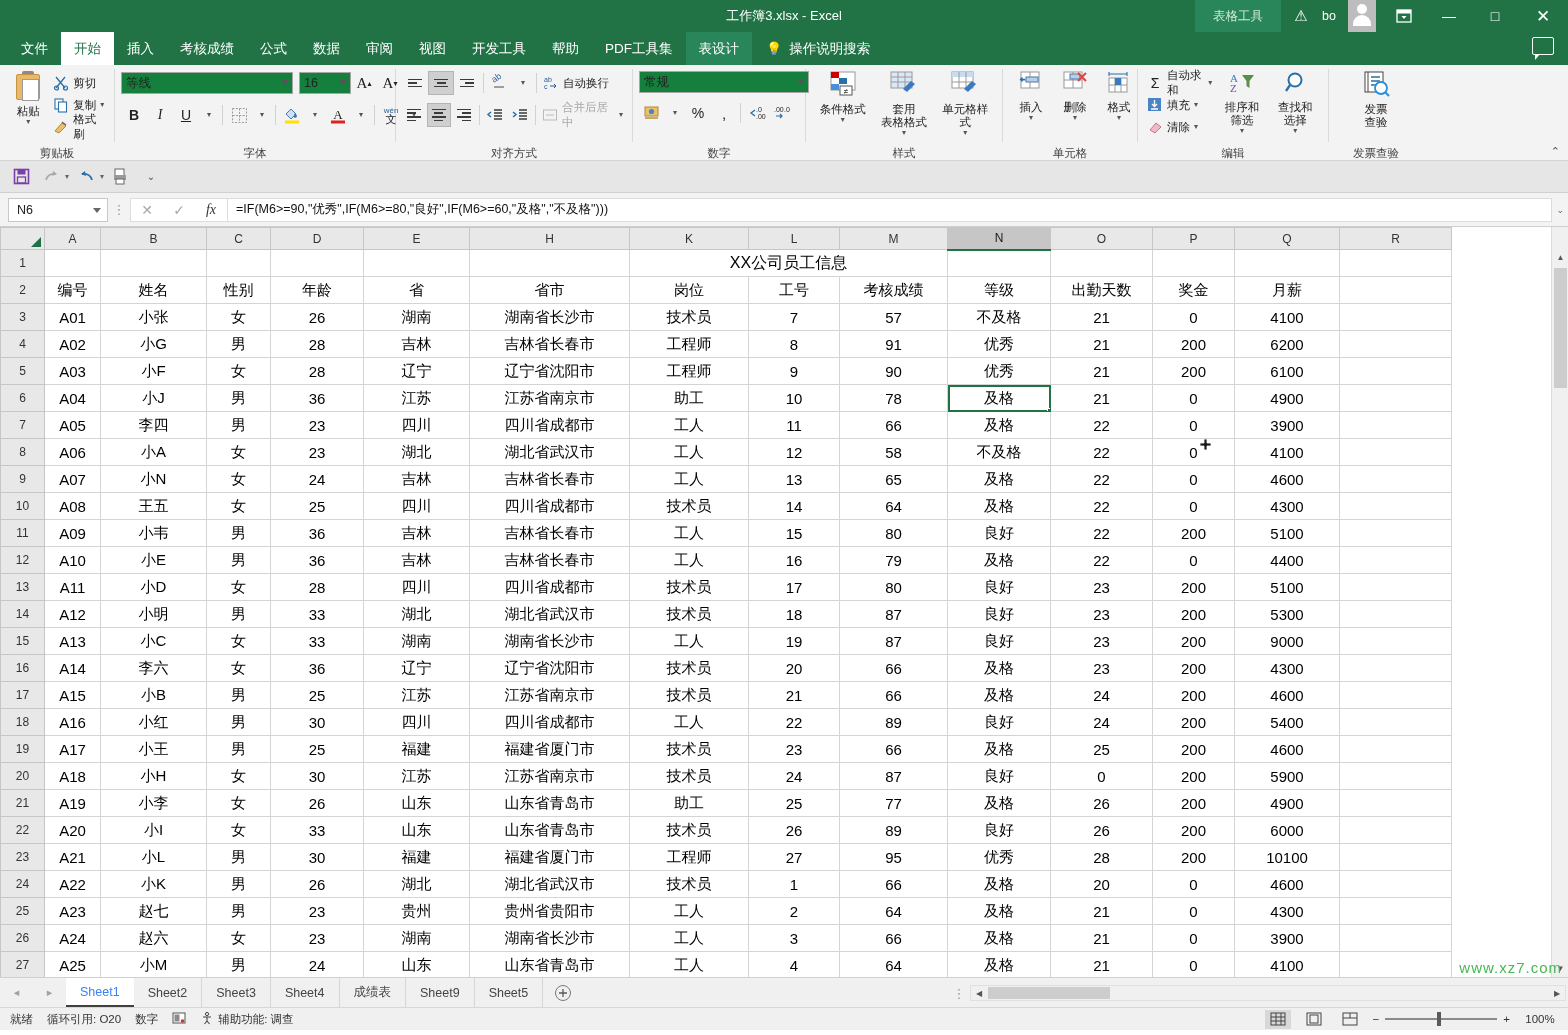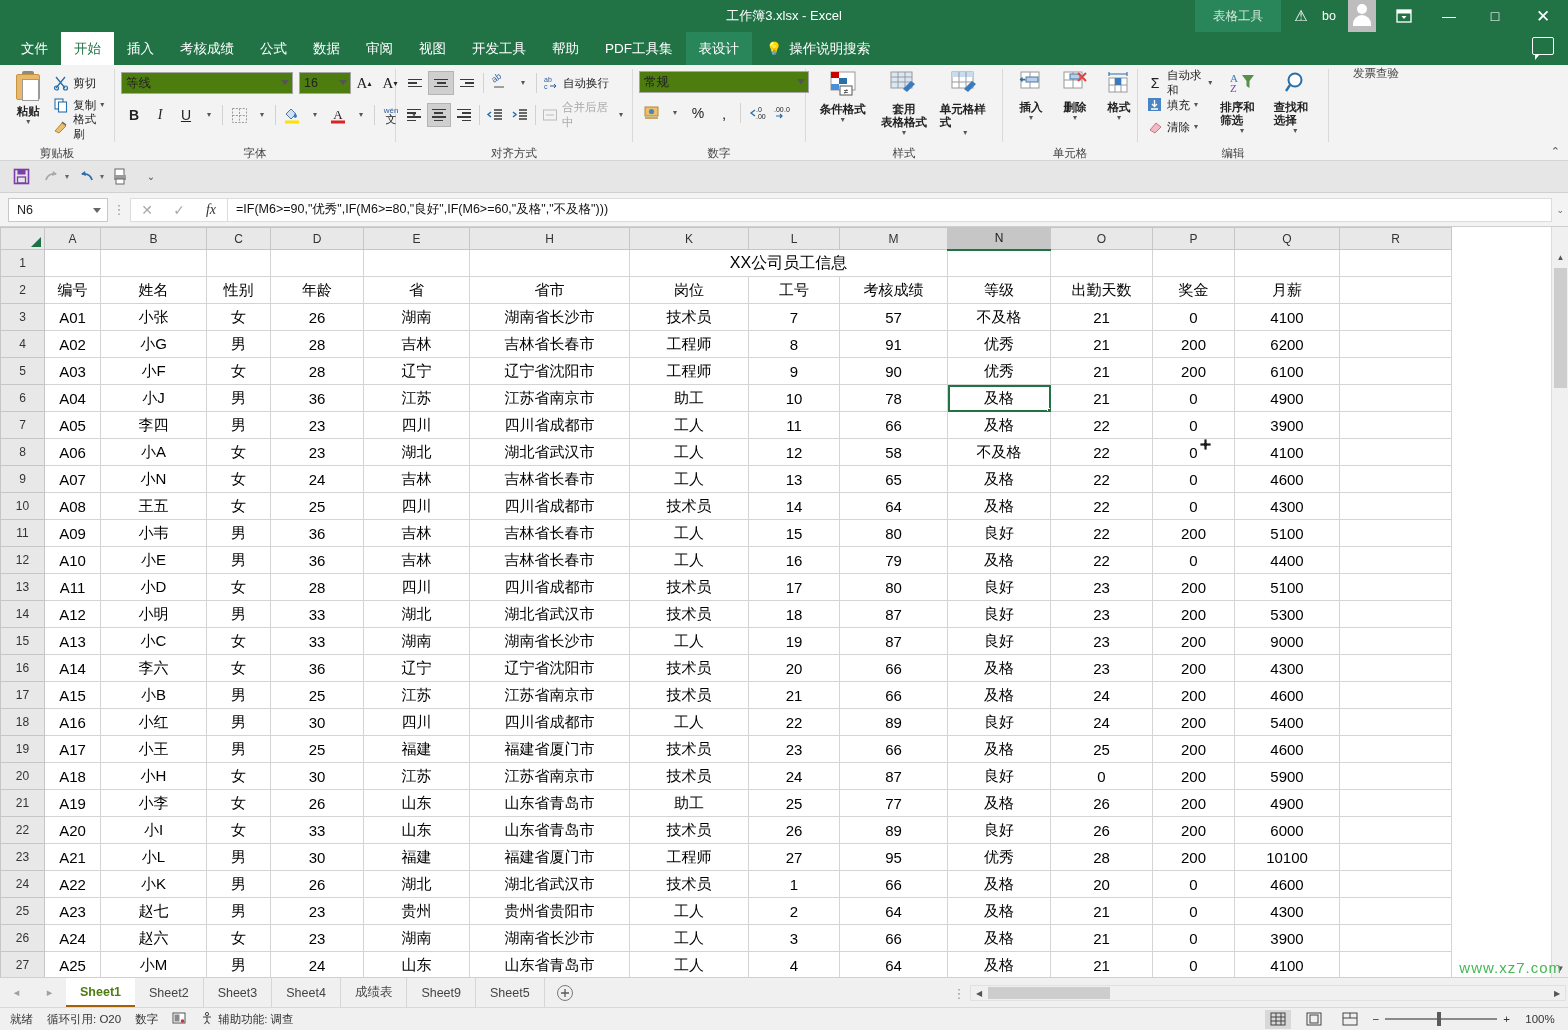--- a/index.html
+++ b/index.html
@@ -76,37 +76,37 @@
   .rgroup-title {
     height: 16px; font-size: 11.5px; color: #444; text-align: center;
     line-height: 16px; position: relative;
   }
   .rgroup-sep { width: 1px; background: #d9d9d9; margin: 4px 0 18px 0; }
 
   .bigbtn {
     display: flex; flex-direction: column; align-items: center;
     font-size: 11.5px; color: #222; padding: 2px 5px; min-width: 44px;
   }
-  .bigbtn .lbl { margin-top: 2px; line-height: 13px; font-weight: bold;}
+  .bigbtn .lbl { margin-top: 2px; text-align:center; line-height: 13px;}
   .caret { font-size: 8px; line-height: 8px; color:#555; }
 
   .smallrow { display:flex; align-items:center; font-size:11.5px; color:#222; height:22px; gap:4px; padding: 0 3px;}
   .icon-sq { width: 16px; height: 16px; display:inline-block; position:relative; flex:none;}
 
   
   .clipbd { width:114px; }
   .paste-ico { width: 30px; height: 32px; position: relative; }
   .paste-ico .clip-top { position:absolute; left:9px; top:0; width:12px; height:5px; background:#8a8a8a; border-radius:2px;}
   .paste-ico .clip-body { position:absolute; left:3px; top:3px; width:24px; height:26px; background:#e8b96a; border:1px solid #c79341; border-radius:2px;}
   .paste-ico .clip-page { position:absolute; left:9px; top:8px; width:17px; height:22px; background:#fff; border:1px solid #9b9b9b;}
 
   
   .fontgrp { width: 280px; }
   .fld {
-    height: 22px; border: 1px solid #a6a6a6; background: #4d7c0f;
+    height: 22px; border: 1px solid #a6a6a6; background: #15803d;
     font-size: 12.5px; display:flex; align-items:center; padding-left:4px;
     position: relative; color:#222;
   }
   .fld .dd { position:absolute; right:3px; top:7px; width:0;height:0;
     border-left:4px solid transparent;border-right:4px solid transparent;border-top:5px solid #555;}
   .fontname { width: 172px; }
   .fontsize { width: 52px; margin-left: 6px; }
   .ribbtn { width: 26px; height: 24px; display:flex; align-items:center; justify-content:center;
             font-size:14px; color:#222; }
   .ribbtn.small { width: 20px; }
@@ -198,21 +198,21 @@
   
   .tabsrow {
     height: 30px; background:#f0f0f0; border-top:1px solid #d0d0d0;
     display:flex; align-items:stretch; position:relative;
   }
   .navarrows { display:flex; align-items:center; width:66px; justify-content:space-around; color:#a0a0a0; font-size:11px;}
   .stab {
     padding: 0 14px; display:flex; align-items:center; font-size:12.5px; color:#444;
     border-right:1px solid #d6d6d6; position:relative;
   }
-  .stab.active { background:#fff; color:#4d7c0f; font-weight:bold; border-bottom:2px solid #a16207; border-right:none;}
+  .stab.active { background:#fff; color:#3b82f6; font-weight:normal; border-bottom:2px solid #404040; border-right:none;}
   .addsheet { width:40px; display:flex;align-items:center;justify-content:center; color:#6b6b6b; font-size:15px;}
   .hsb-area { position:absolute; right:0; top:0; height:30px; width:620px; display:flex; align-items:center; }
   .hsb-dots { width:22px; text-align:center; color:#9a9a9a; font-size:13px; }
   .hsb { flex:1; height:16px; background:#f0f0f0; position:relative; margin-right:2px; border:1px solid #e0e0e0;}
   .hsb .lbtn,.hsb .rbtn{position:absolute;top:0;width:16px;height:14px;display:flex;align-items:center;justify-content:center;font-size:8px;color:#555;}
   .hsb .lbtn{left:0} .hsb .rbtn{right:0}
   .hsb .thumb { position:absolute; left:17px; top:1px; width:122px; height:12px; background:#cdcdcd;}
 
   
   .status {
@@ -688,20 +688,35 @@
         </span>
         <span class="lbl">查找和选择</span>
         <span class="caret">▾</span>
       </div>
     </div>
     <div class="rgroup-title">编辑</div>
   </div>
   <div class="rgroup-sep"></div>
 
   <div class="rgroup fpgrp">
+    <div class="rgroup-body" style="justify-content:center">
+      <div class="bigbtn">
+        <span>
+          <svg width="30" height="28" viewBox="0 0 30 28">
+              <rect x="4" y="1" width="18" height="20" fill="#fff" stroke="#444"></rect>
+              <line x1="7" y1="1" x2="7" y2="21" stroke="#444"></line>
+              <path d="M10 6 h9 M10 10 h9 M10 14 h6" stroke="#2a6fa8" stroke-width="1.3"></path>
+              <circle cx="20" cy="17" r="6" fill="#fff" stroke="#2a8fd6" stroke-width="1.8"></circle>
+              <line x1="24" y1="21" x2="28" y2="25" stroke="#2a8fd6" stroke-width="2"></line>
+            </svg>
+        </span>
+        <span class="lbl">发票</span>
+        <span class="lbl" style="margin-top:0">查验</span>
+      </div>
+    </div>
     <div class="rgroup-title">发票查验</div>
   </div>
 
   <div style="position:absolute;right:8px;bottom:2px;font-size:11px;color:#555">⌃</div>
 </div>
 
 <div class="qat">
   <div class="qat-btn">
     <svg width="17" height="17" viewBox="0 0 17 17">
         <rect x="1.5" y="1.5" width="14" height="14" fill="none" stroke="#7a3faa" stroke-width="1.6"></rect>

